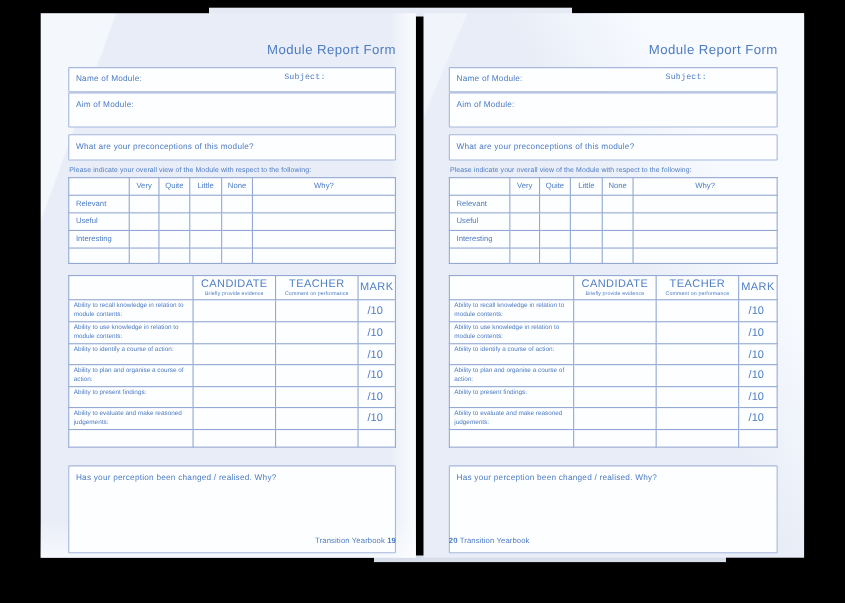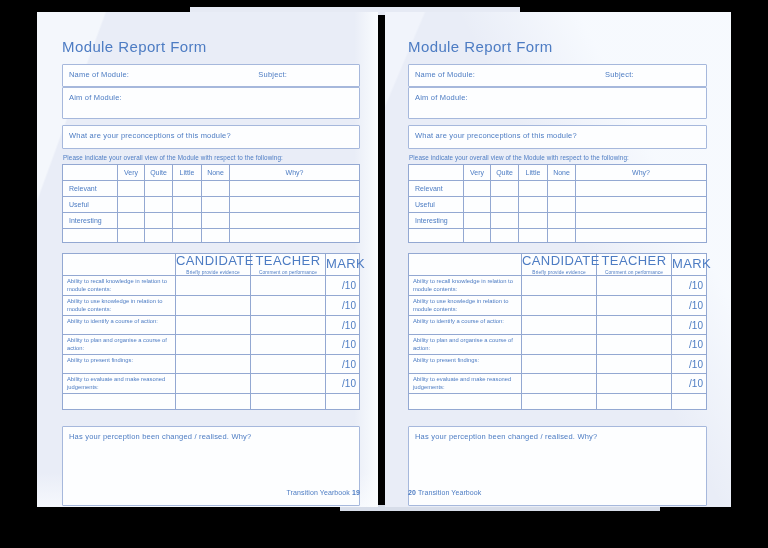--- a/index.html
+++ b/index.html
@@ -26,56 +26,56 @@
       linear-gradient(110deg, #f4f7fc 0%, #f4f7fc 13%, #e9edf7 13.4%, #e9edf7 100%);
   }
   .page-right{
     left:385px;width:346px;padding:0 24px 0 23px;
     background-image:
       linear-gradient(62deg, rgba(248,251,255,0) 55%, rgba(248,251,255,.9) 75%),
       linear-gradient(113deg, #f1f4fb 0%, #f1f4fb 7%, #e9edf7 7.4%, #e9edf7 100%);
   }
 
   .title{
-    margin:26px 0 0;text-align:left;font-size:15px;font-weight:400;
+    margin:26px 0 0;text-align:right;font-size:12px;font-weight:400;
     letter-spacing:.4px;color:var(--accent-text,#4d7cc3);
   }
 
   .box{
     position:relative;background:#fdfeff;
     border:1.4px solid var(--box-border,#a6b8dc);border-radius:1px;
   }
   .box .lbl{position:absolute;left:6px;top:5px;font-size:7.5px;letter-spacing:.2px;}
-  .box .lbl.subject{left:66%;}
+  .box .lbl.subject{left:66%;font-family:Liberation Mono, monospace;}
   .box-name{height:21px;margin-top:9px;}
   .box-aim{height:30px;margin-top:0;}
   .box-pre{height:22px;margin-top:6px;}
   .box-perception{height:78px;margin-top:16px;}
 
   .instruction{margin:5px 0 0 1px;font-size:6.3px;letter-spacing:.1px;}
 
   table{width:100%;border-collapse:collapse;table-layout:fixed;background:#fdfeff;}
   th,td{border:1px solid var(--table-border,#93a8d2);font-weight:400;
     color:var(--accent-text,#4d7cc3);padding:0;}
   table{border:1.4px solid var(--table-border,#93a8d2);}
 
   .ratings{margin-top:3px;}
   .ratings .hdr th{font-size:7px;height:15px;text-align:center;}
   .ratings tr.r{height:16px;}
   .ratings tr.blank{height:14px;}
   .ratings .rowlbl{font-size:7px;text-align:left;padding-left:6px;}
 
   .skills{margin-top:10px;}
   .skills .hdr th{height:21px;vertical-align:middle;}
-  .skills .h1{font-size:13px;letter-spacing:.4px;text-align:center;line-height:1.1;}
+  .skills .h1{font-size:10px;letter-spacing:.4px;text-align:center;line-height:1.1;}
   .skills .h2{font-size:4.8px;text-align:center;margin-top:1px;letter-spacing:.1px;}
   .skills tr.r{height:19px;}
   .skills tr.blank{height:16px;}
   .skills .rowlbl{font-size:5.8px;line-height:1.3;text-align:left;padding:2px 4px;vertical-align:top;}
-  .skills td.mark{font-size:10px;text-align:right;padding-right:3px;vertical-align:middle;}
+  .skills td.mark{font-size:10px;text-align:center;padding-right:3px;vertical-align:middle;}
 
   .footer{position:absolute;bottom:11px;font-size:7px;letter-spacing:.1px;color:var(--accent-text,#4d7cc3);}
   .page-left .footer{right:18px;}
   .page-right .footer{left:23px;}
   .footer b{font-weight:700;}
 </style>
 </head>
 <body>
 
 <div class="spread">

